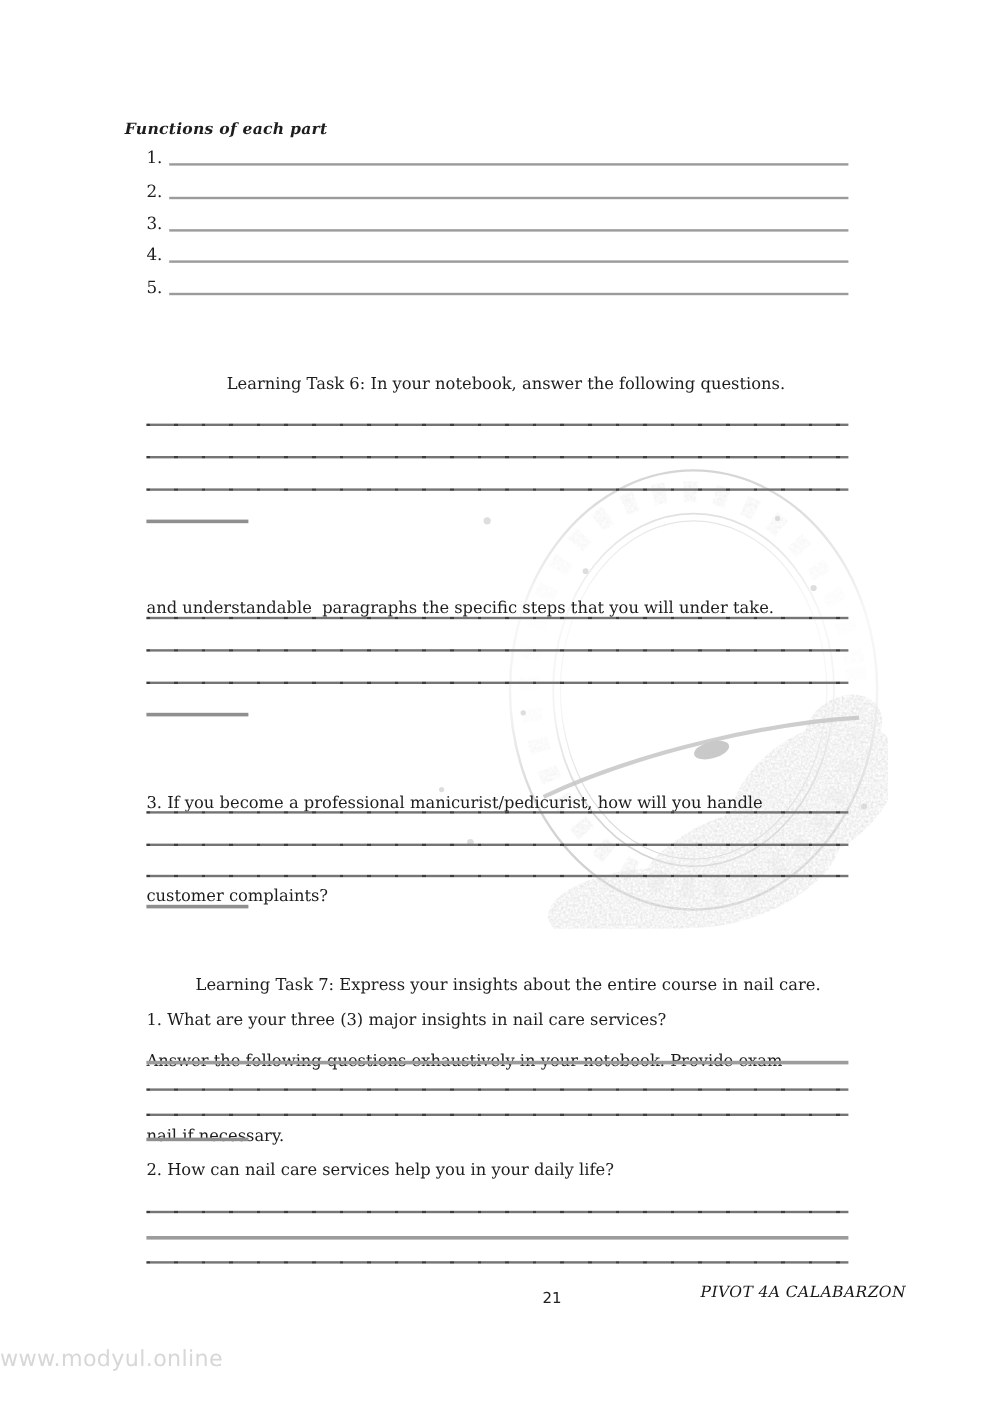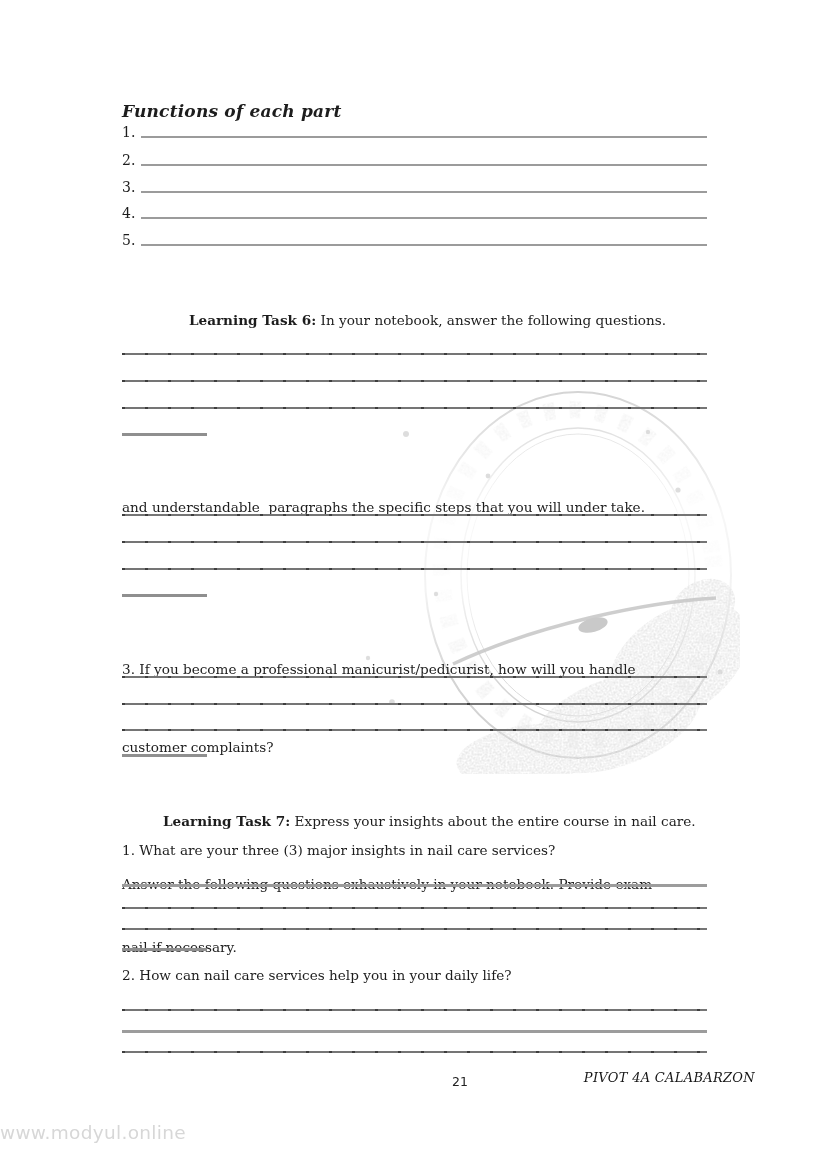--- a/index.html
+++ b/index.html
@@ -7,39 +7,39 @@
     position:relative;
     width:826px;height:1169px;
     background:#ffffff;
     font-family:"DejaVu Serif", serif;
     color:#1d1d1d;
     overflow:hidden;
   }
   .abs{position:absolute;}
   
   .heading{
-    left:122px;top:101px;
-    font-size:17px;font-weight:bold;font-style:italic;
+    left:104px;top:101px;
+    font-size:13px;font-weight:bold;font-style:italic;
     letter-spacing:.2px;
   }
   
   .fn-row{
     left:122px;width:585px;height:18px;
     display:flex;align-items:flex-end;
     font-size:14px;
   }
   .fn-num{padding-right:6px;line-height:1;transform:translateY(1px);}
   .fn-rule{flex:1;border-bottom:2.5px solid #9b9b9b;height:100%;}
   
   .para{
     left:122px;width:596px;
     font-size:13.6px;line-height:26px;
     white-space:pre-wrap;
   }
-  .para .bold{font-weight:bold;padding-left:41px;}
+  .para .bold{font-weight:normal;padding-left:41px;}
   .para.tight{line-height:21px;}
   .pline{white-space:pre;}
   
   .rule{
     left:122px;width:585px;height:1.6px;
     background:repeating-linear-gradient(90deg,#3e3e3e 0 3px,#757575 3px 23px);
   }
   .rule.gray{height:2.5px;background:#9c9c9c;}
   .rule.short{width:85px;height:2.5px;background:#8f8f8f;}
   

